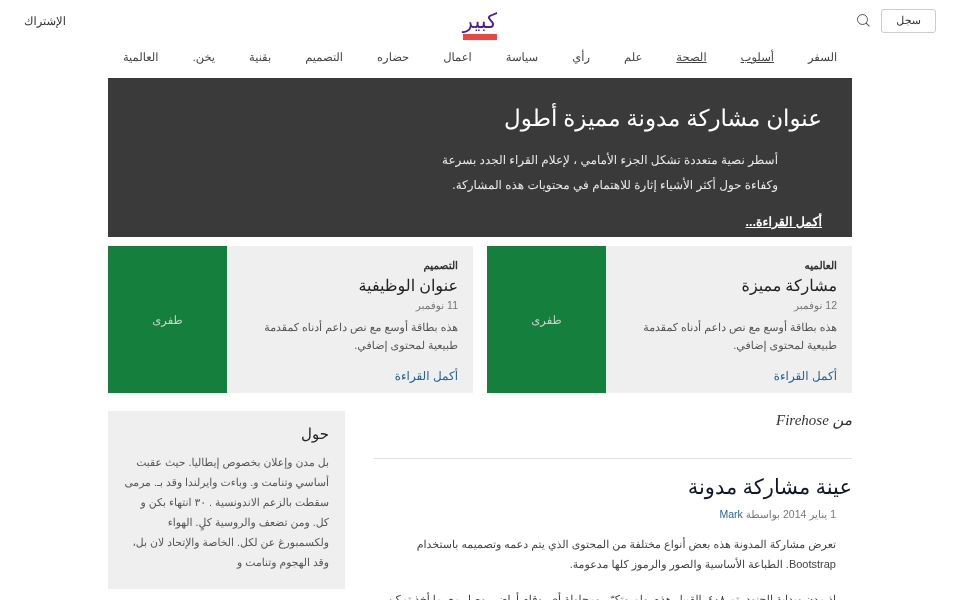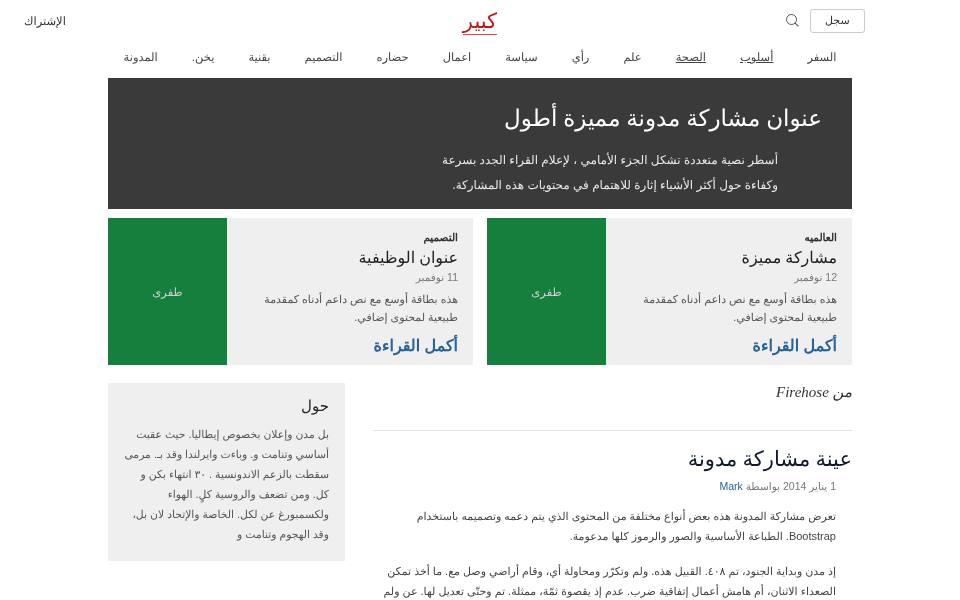--- a/index.html
+++ b/index.html
@@ -20,32 +20,32 @@
     padding: 8px 24px 6px 24px;
     height: 40px;
   }
   .topbar .left, .topbar .right {
     flex: 0 0 auto;
     display: flex;
     align-items: center;
     gap: 10px;
     min-width: 150px;
   }
-  .topbar .right { justify-content: flex-end; }
+  .topbar .right { justify-content: flex-start; }
   .topbar .center {
     flex: 1 1 auto;
     text-align: center;
   }
   .brand {
     font-family: "Liberation Serif", serif;
     font-size: 21px;
-    color: #b91c1c;
+    color: #4c1d95;
     font-weight: 400;
     text-decoration: none;
-    border-bottom: 1px solid #ef4444;
+    border-bottom: 6px solid #ef4444;
     padding-bottom: 1px;
   }
   .signin-btn {
     font-size: 11px;
     border: 1px solid #ccc;
     background: #fff;
     color: #333;
     padding: 4px 14px;
     border-radius: 3px;
     cursor: pointer;
@@ -95,21 +95,21 @@
   }
   .nav a.active {
     text-decoration: underline;
   }
 
   
   .hero {
     margin: 0 108px;
     background: #3a3a3a;
     color: #fff;
-    height: 131px;
+    height: 159px;
     padding: 26px 30px 0 30px;
     text-align: right;
   }
   .hero h1 {
     margin: 0 0 16px 0;
     font-family: "Liberation Serif", serif;
     font-size: 23px;
     font-weight: 400;
     line-height: 1.3;
   }
@@ -179,25 +179,24 @@
     margin-bottom: 7px;
   }
   .card .excerpt {
     font-size: 11px;
     line-height: 1.65;
     color: #555;
     margin: 0;
     flex: 1 1 auto;
   }
   .card .more {
-    font-size: 16px;
+    font-size: 12px;
     color: #2a6496;
     text-decoration: none;
     align-self: flex-start;
-    font-weight: bold;
   }
 
   
   .lower {
     display: flex;
     margin: 18px 108px 0 108px;
     gap: 28px;
     align-items: flex-start;
   }
   .main-col {
@@ -280,21 +279,21 @@
     <a href="#" class="active">أسلوب</a>
     <a href="#" class="active">الصحة</a>
     <a href="#">علم</a>
     <a href="#">رأي</a>
     <a href="#">سياسة</a>
     <a href="#">اعمال</a>
     <a href="#">حضاره</a>
     <a href="#">التصميم</a>
     <a href="#">بقنية</a>
     <a href="#">يخن.</a>
-    <a href="#">المدونة</a>
+    <a href="#">العالمية</a>
   </div>
 
   <div class="hero">
     <h1>عنوان مشاركة مدونة مميزة أطول</h1>
     <p>أسطر نصية متعددة تشكل الجزء الأمامي ، لإعلام القراء الجدد بسرعة</p>
     <p>وكفاءة حول أكثر الأشياء إثارة للاهتمام في محتويات هذه المشاركة.</p>
     <a class="cta" href="#">أكمل القراءة...</a>
   </div>
 
   <div class="cards">

